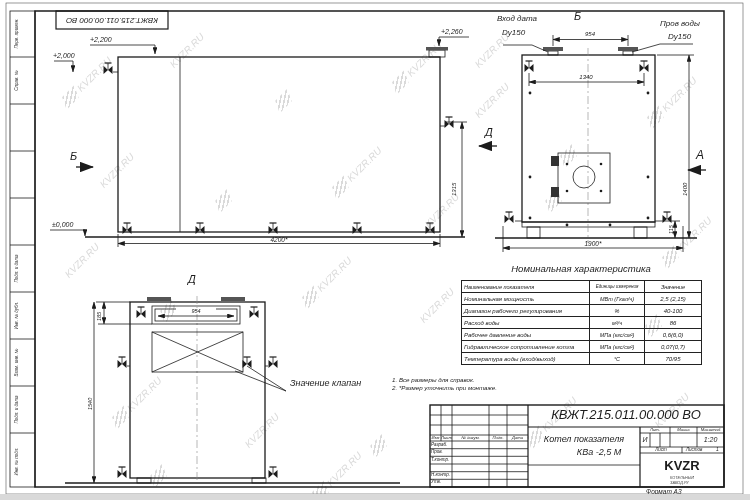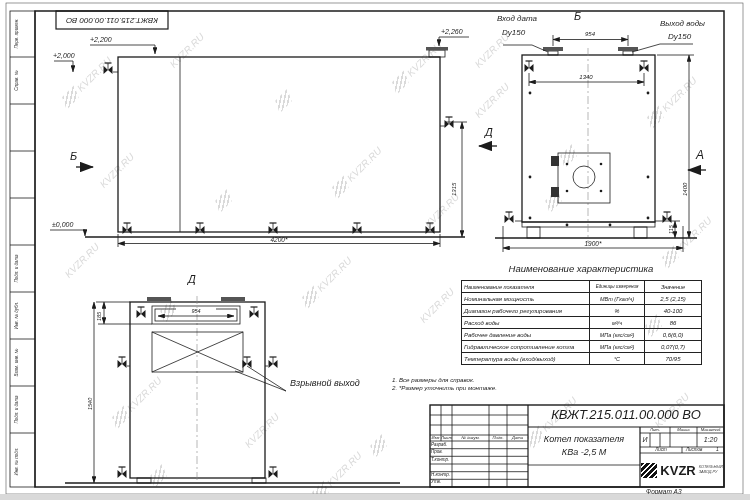--- a/index.html
+++ b/index.html
@@ -16,21 +16,21 @@
   .c{text-align:center;}
   .ml{position:absolute;z-index:3;font-size:4.5px;color:#333;text-align:center;
       transform:rotate(-90deg);transform-origin:left top;width:45px;left:14px;font-style:italic;}
   .stamp{position:absolute;z-index:3;left:56px;top:12px;width:112px;height:16px;line-height:16px;
       text-align:center;font-size:8px;transform:rotate(180deg);font-style:italic;}
   table.spec{position:absolute;z-index:3;left:461px;top:280px;width:240px;border-collapse:collapse;
       table-layout:fixed;font-style:italic;}
   table.spec td{border:1px solid #222;height:11px;padding:0 2px;overflow:hidden;}
   .bottom-edge{position:absolute;left:0;top:494px;width:750px;height:6px;background:#d9d9d9;z-index:4;}
   .logo-box{position:absolute;z-index:3;left:641px;top:455px;width:82px;height:30px;
-      display:flex;align-items:center;justify-content:center;gap:3px;}
+      display:flex;align-items:center;justify-content:center;gap:3px;flex-direction:column;}
   .logo-mark{display:inline-block;width:16px;height:15px;
       background:repeating-linear-gradient(135deg,#111 0 2.5px,#fff 2.5px 4px);}
   .logo-word{font-weight:bold;font-size:13px;letter-spacing:0;}
   .logo-sub{font-size:3.8px;color:#444;line-height:1.2;font-style:italic;}
 </style>
 </head>
 <body>
 
 <div id="sheet">
 
@@ -327,39 +327,39 @@
   <span class="t" style="left:441px;top:28px;font-size:7px">+2,260</span>
   <span class="t" style="left:52px;top:221px;font-size:7px">±0,000</span>
   <span class="t c" style="left:254px;top:236px;width:50px;font-size:6.5px">4200*</span>
   <span class="t rt" style="left:451px;top:196px;font-size:6px">1315</span>
   <span class="t" style="left:70px;top:150px;font-size:11px">Б</span>
   <span class="t" style="left:485px;top:126px;font-size:11px">Д</span>
 
   <span class="t" style="left:574px;top:10px;font-size:11px">Б</span>
   <span class="t" style="left:497px;top:15px;font-size:8px">Вход дата</span>
   <span class="t" style="left:502px;top:29px;font-size:8px">Dy150</span>
-  <span class="t" style="left:660px;top:20px;font-size:8px">Выход воды</span>
+  <span class="t" style="left:660px;top:20px;font-size:8px">Пров воды</span>
   <span class="t" style="left:668px;top:33px;font-size:8px">Dy150</span>
   <span class="t c" style="left:565px;top:31px;width:50px;font-size:6px">954</span>
   <span class="t c" style="left:561px;top:74px;width:50px;font-size:6px">1340</span>
   <span class="t c" style="left:565px;top:240px;width:56px;font-size:6.5px">1900*</span>
   <span class="t rt" style="left:682px;top:196px;font-size:6px">1400</span>
   <span class="t rt" style="left:668px;top:234px;font-size:5.5px">115</span>
   <span class="t" style="left:696px;top:149px;font-size:12px">А</span>
 
   <span class="t" style="left:188px;top:273px;font-size:11px">Д</span>
   <span class="t c" style="left:176px;top:308px;width:40px;font-size:5.5px;background:#fff">954</span>
   <span class="t rt" style="left:96px;top:321px;font-size:5.5px">185</span>
   <span class="t rt" style="left:87px;top:410px;font-size:5.5px">1540</span>
-  <span class="t" style="left:290px;top:379px;font-size:9px">Взрывной выход</span>
+  <span class="t" style="left:290px;top:379px;font-size:9px">Значение клапан</span>
 
   <span class="t" style="left:392px;top:377px;font-size:6.2px">1. Все размеры для справок.</span>
   <span class="t" style="left:392px;top:385px;font-size:6.2px">2. *Размер уточнить при монтаже.</span>
 
-  <span class="t c" style="left:461px;top:264px;width:240px;font-size:9.5px">Наименование характеристика</span>
+  <span class="t c" style="left:461px;top:264px;width:240px;font-size:9.5px">Номинальная характеристика</span>
   <table class="spec">
     <colgroup>
         <col style="width:128px">
         <col style="width:55px">
         <col style="width:57px">
       </colgroup>
     <tbody>
         <tr>
       <td style="font-size:5.5px">Наименование показателя</td>
       <td class="c" style="font-size:4.5px">Единицы измерения</td>
@@ -404,21 +404,21 @@
   <span class="t c" style="left:452px;top:435.5px;width:37px;font-size:4.2px">№ докум.</span>
   <span class="t c" style="left:489px;top:435.5px;width:18px;font-size:4.2px">Подп.</span>
   <span class="t c" style="left:507px;top:435.5px;width:21px;font-size:4.2px">Дата</span>
   <span class="t" style="left:431px;top:442.5px;font-size:4.5px">Разраб.</span>
   <span class="t" style="left:431px;top:450px;font-size:4.5px">Пров.</span>
   <span class="t" style="left:431px;top:457.5px;font-size:4.5px">Т.контр.</span>
   <span class="t" style="left:431px;top:465px;font-size:4.5px"></span>
   <span class="t" style="left:431px;top:472.5px;font-size:4.5px">Н.контр.</span>
   <span class="t" style="left:431px;top:480px;font-size:4.5px">Утв.</span>
   <span class="t c" style="left:529px;top:435px;width:110px;font-size:9px">Котел показателя</span>
-  <span class="t c" style="left:529px;top:448px;width:110px;font-size:9px">КВа -2,5 М</span>
+  <span class="t c" style="left:544px;top:448px;width:110px;font-size:9px">КВа -2,5 М</span>
   <span class="t c" style="left:640px;top:427.5px;width:30px;font-size:4.2px">Лит.</span>
   <span class="t c" style="left:670px;top:427.5px;width:27px;font-size:4.2px">Масса</span>
   <span class="t c" style="left:697px;top:427.5px;width:27px;font-size:4.2px">Масштаб</span>
   <span class="t c" style="left:640px;top:436px;width:10px;font-size:7px">И</span>
   <span class="t c" style="left:697px;top:436px;width:27px;font-size:7px">1:20</span>
   <span class="t c" style="left:640px;top:447.5px;width:42px;font-size:4.5px">Лист</span>
   <span class="t" style="left:686px;top:447.5px;font-size:4.5px">Листов</span>
   <span class="t" style="left:716px;top:447px;font-size:5px">1</span>
   <div class="logo-box">
     <span class="logo-mark"></span>

